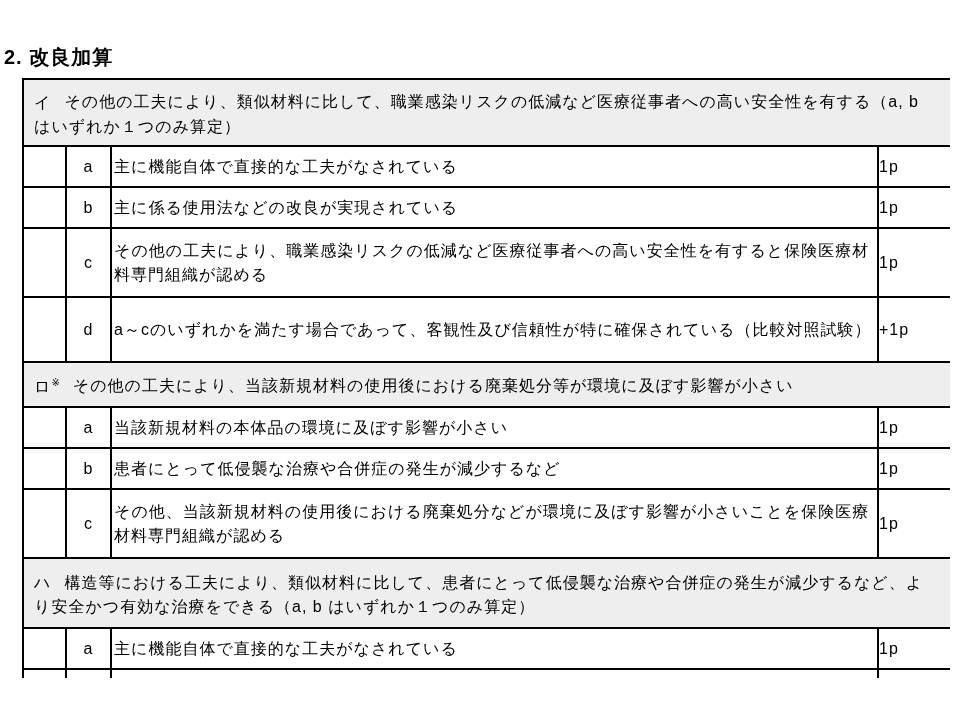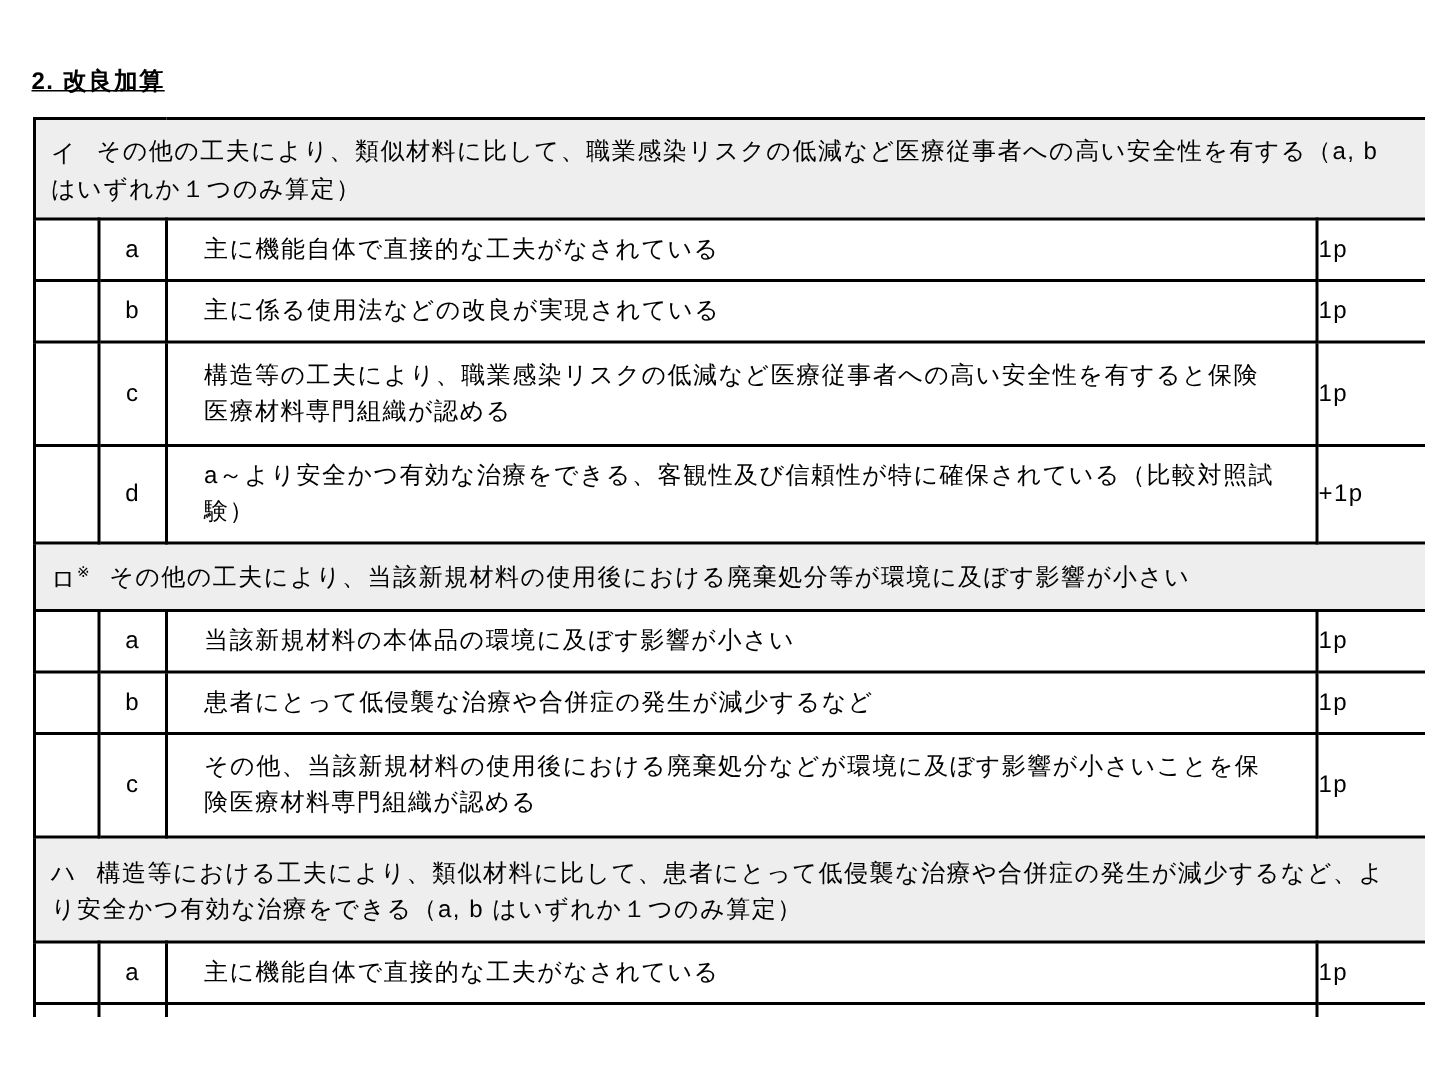--- a/index.html
+++ b/index.html
@@ -2,22 +2,22 @@
 <html><head>
 <meta charset="utf-8">
 <style>
   html,body{margin:0;padding:0;}
   body{
     width:960px;height:720px;overflow:hidden;position:relative;
     background:#ffffff;color:#000000;
     font-family:"Liberation Sans","DejaVu Sans",sans-serif;
   }
   .page-title{
-    position:absolute;left:21px;top:44px;
-    font-size:16px;font-weight:bold;letter-spacing:1px;text-decoration:underline;
+    position:absolute;left:4px;top:44px;
+    font-size:20px;font-weight:bold;letter-spacing:1px;
   }
   .table-wrap{
     position:absolute;left:22px;top:78px;width:928px;height:600px;
     overflow:hidden;
   }
   table.grid{
     width:928px;border-collapse:collapse;table-layout:fixed;
   }
   table.grid td{
     border:2px solid #000000;
@@ -29,21 +29,21 @@
     background:#eeeeee;
     padding:4px 10px;
   }
   .sec-label{margin-right:13px;}
   .sec-sup{font-size:10px;vertical-align:super;letter-spacing:0;}
   td.indent-cell{padding:0;}
   td.key-cell{
     text-align:center;font-size:15px;letter-spacing:0;
     padding:0;
   }
-  td.text-cell{padding:4px 24px;margin-left:44px;}
+  td.text-cell{padding:4px 2px;margin-left:44px;}
   td.pts-cell{
     text-align:left;font-size:15px;letter-spacing:0;padding:0;
   }
   tr.r-hdr2{height:67px;}
   tr.r-hdr1{height:45px;}
   tr.r-hdr3{height:70px;}
   tr.r-single{height:41px;}
   tr.r-double{height:69px;}
   tr.r-d{height:65px;}
   tr.r-stub{height:30px;}
@@ -76,27 +76,27 @@
       </tr>
       <tr class="r-single">
         <td class="indent-cell"></td>
         <td class="key-cell">b</td>
         <td class="text-cell">主に係る使用法などの改良が実現されている</td>
         <td class="pts-cell">1p</td>
       </tr>
       <tr class="r-double">
         <td class="indent-cell"></td>
         <td class="key-cell">c</td>
-        <td class="text-cell">構造等の工夫により、職業感染リスクの低減など医療従事者への高い安全性を有すると保険医療材料専門組織が認める</td>
+        <td class="text-cell">その他の工夫により、職業感染リスクの低減など医療従事者への高い安全性を有すると保険医療材料専門組織が認める</td>
         <td class="pts-cell">1p</td>
       </tr>
       <tr class="r-d">
         <td class="indent-cell"></td>
         <td class="key-cell">d</td>
-        <td class="text-cell">a～より安全かつ有効な治療をできる、客観性及び信頼性が特に確保されている（比較対照試験）</td>
+        <td class="text-cell">a～cのいずれかを満たす場合であって、客観性及び信頼性が特に確保されている（比較対照試験）</td>
         <td class="pts-cell">+1p</td>
       </tr>
 
       <tr class="r-hdr1">
         <td class="sec-cell" colspan="4">
           <span class="sec-label"><span>ロ</span><span class="sec-sup">※</span></span><span>その他の工夫により、当該新規材料の使用後における廃棄処分等が環境に及ぼす影響が小さい</span>
         </td>
       </tr>
       <tr class="r-single">
         <td class="indent-cell"></td>

